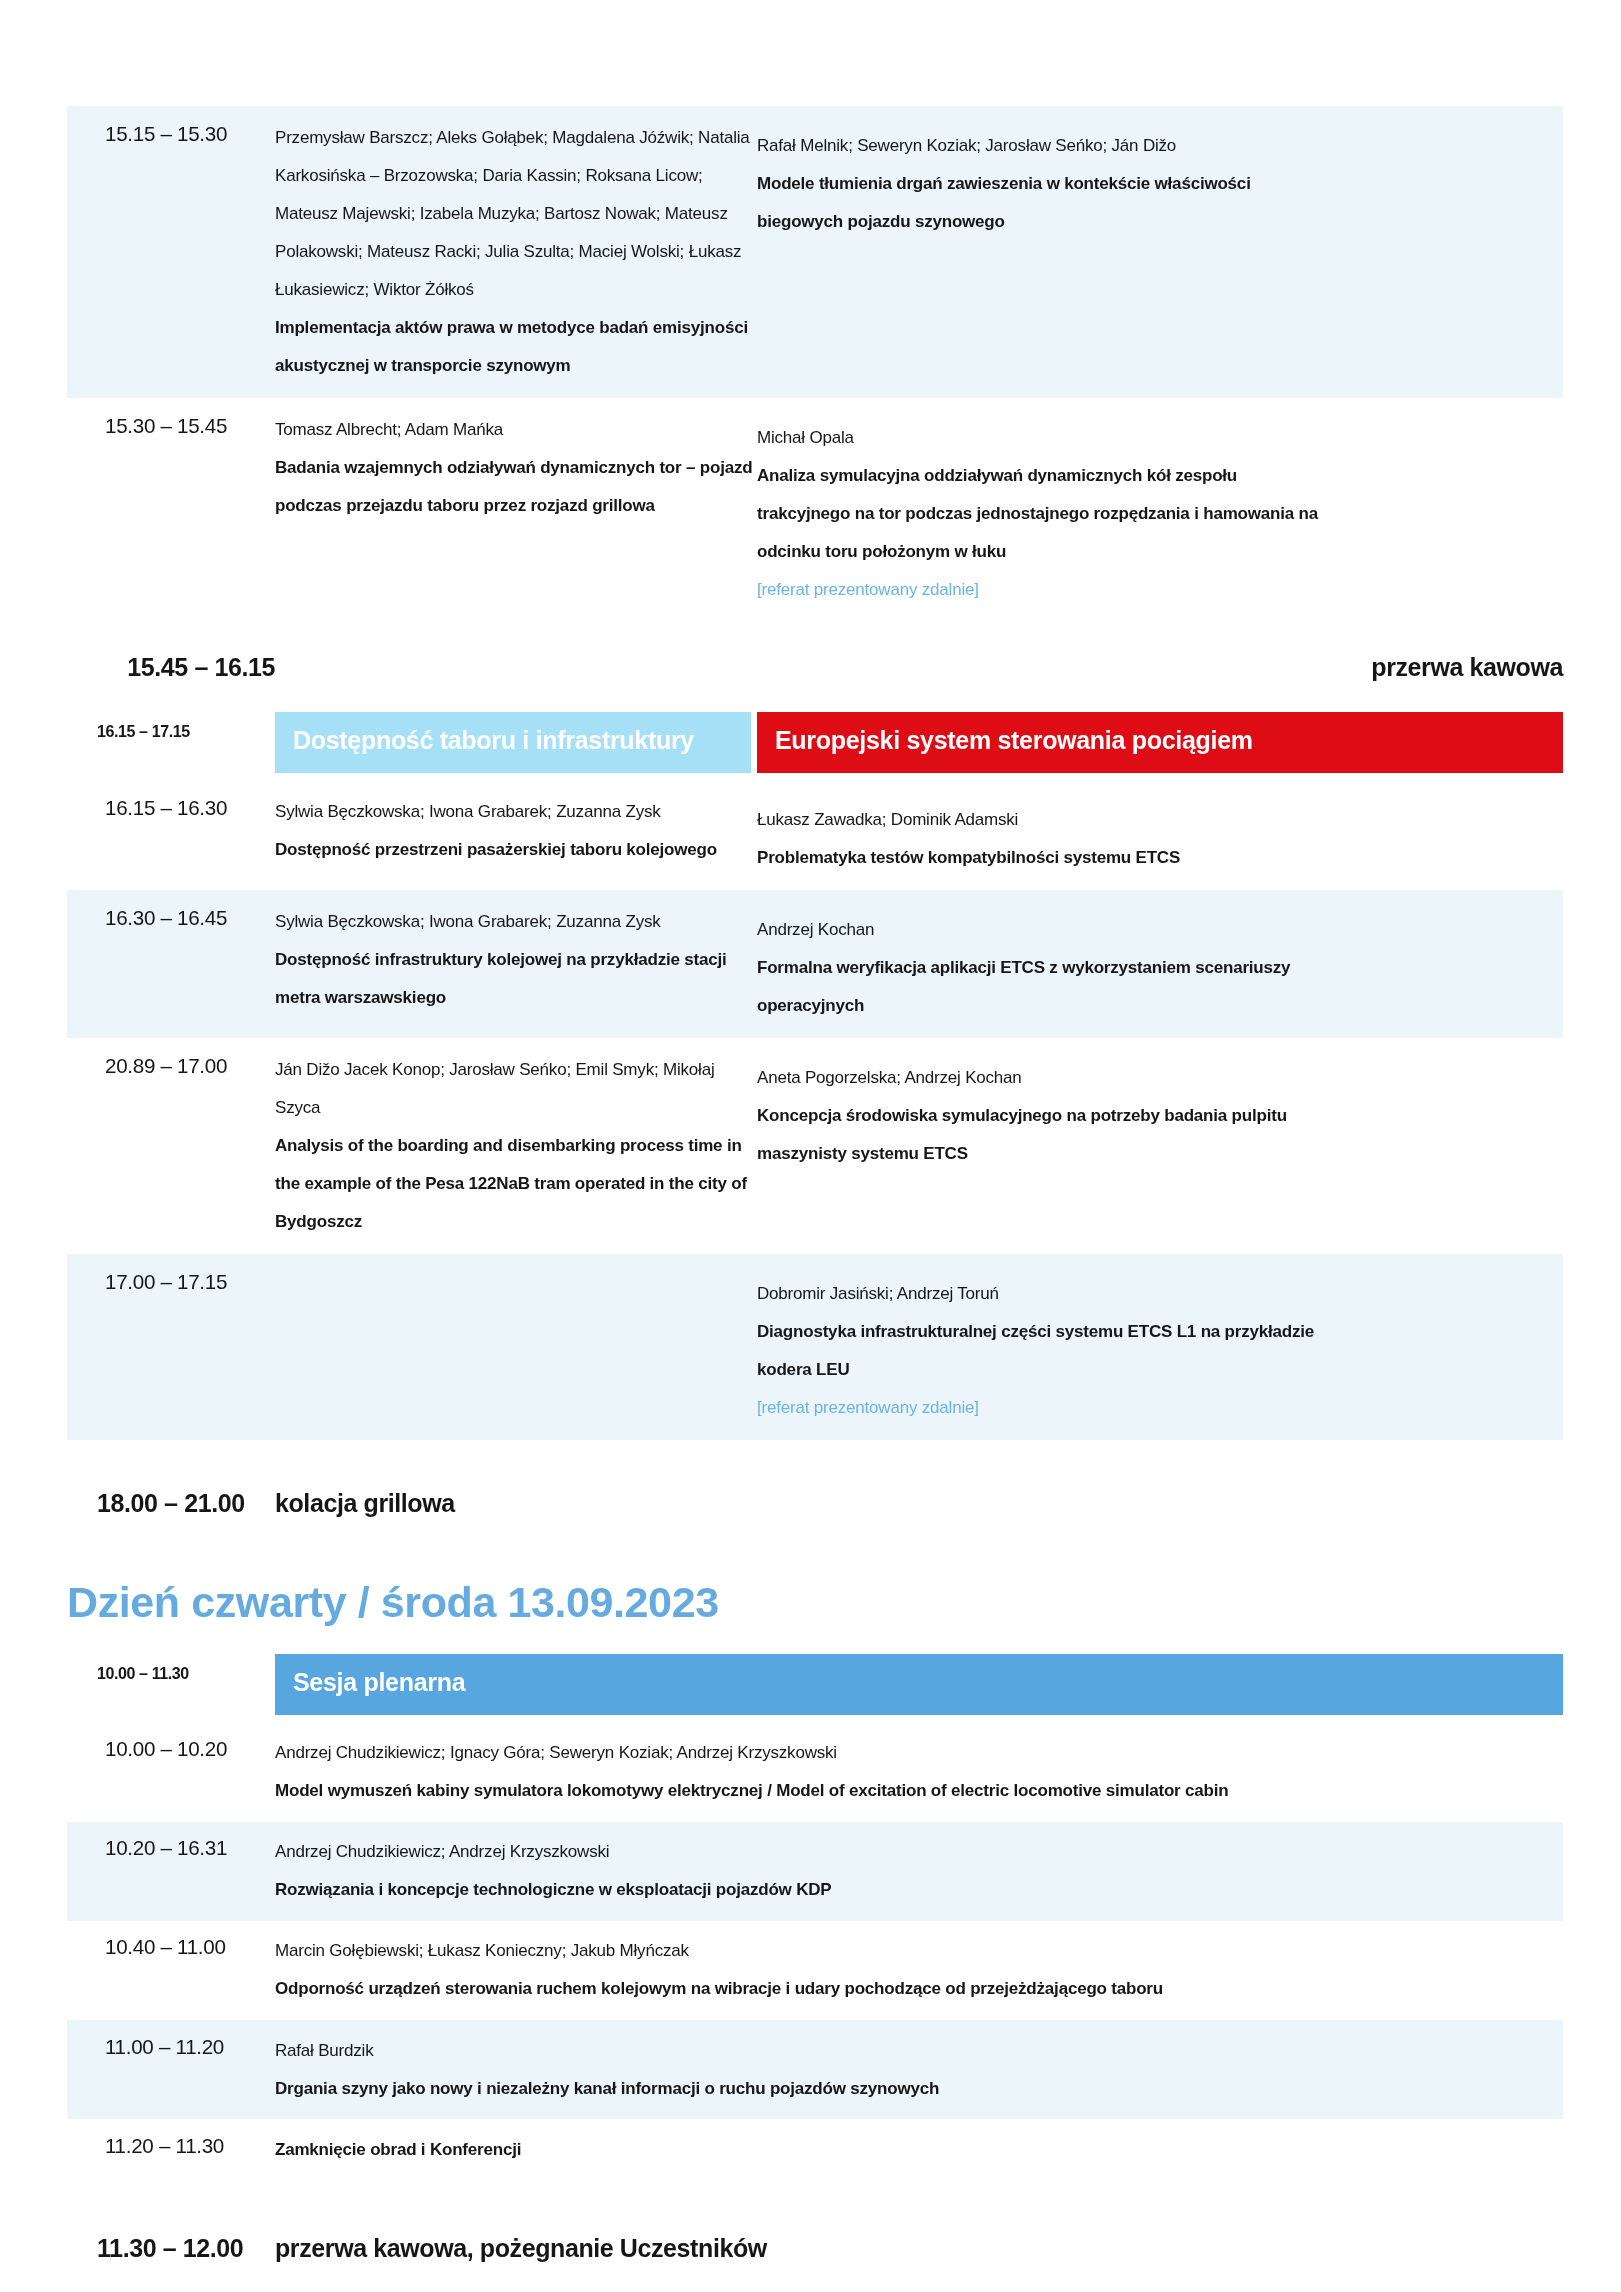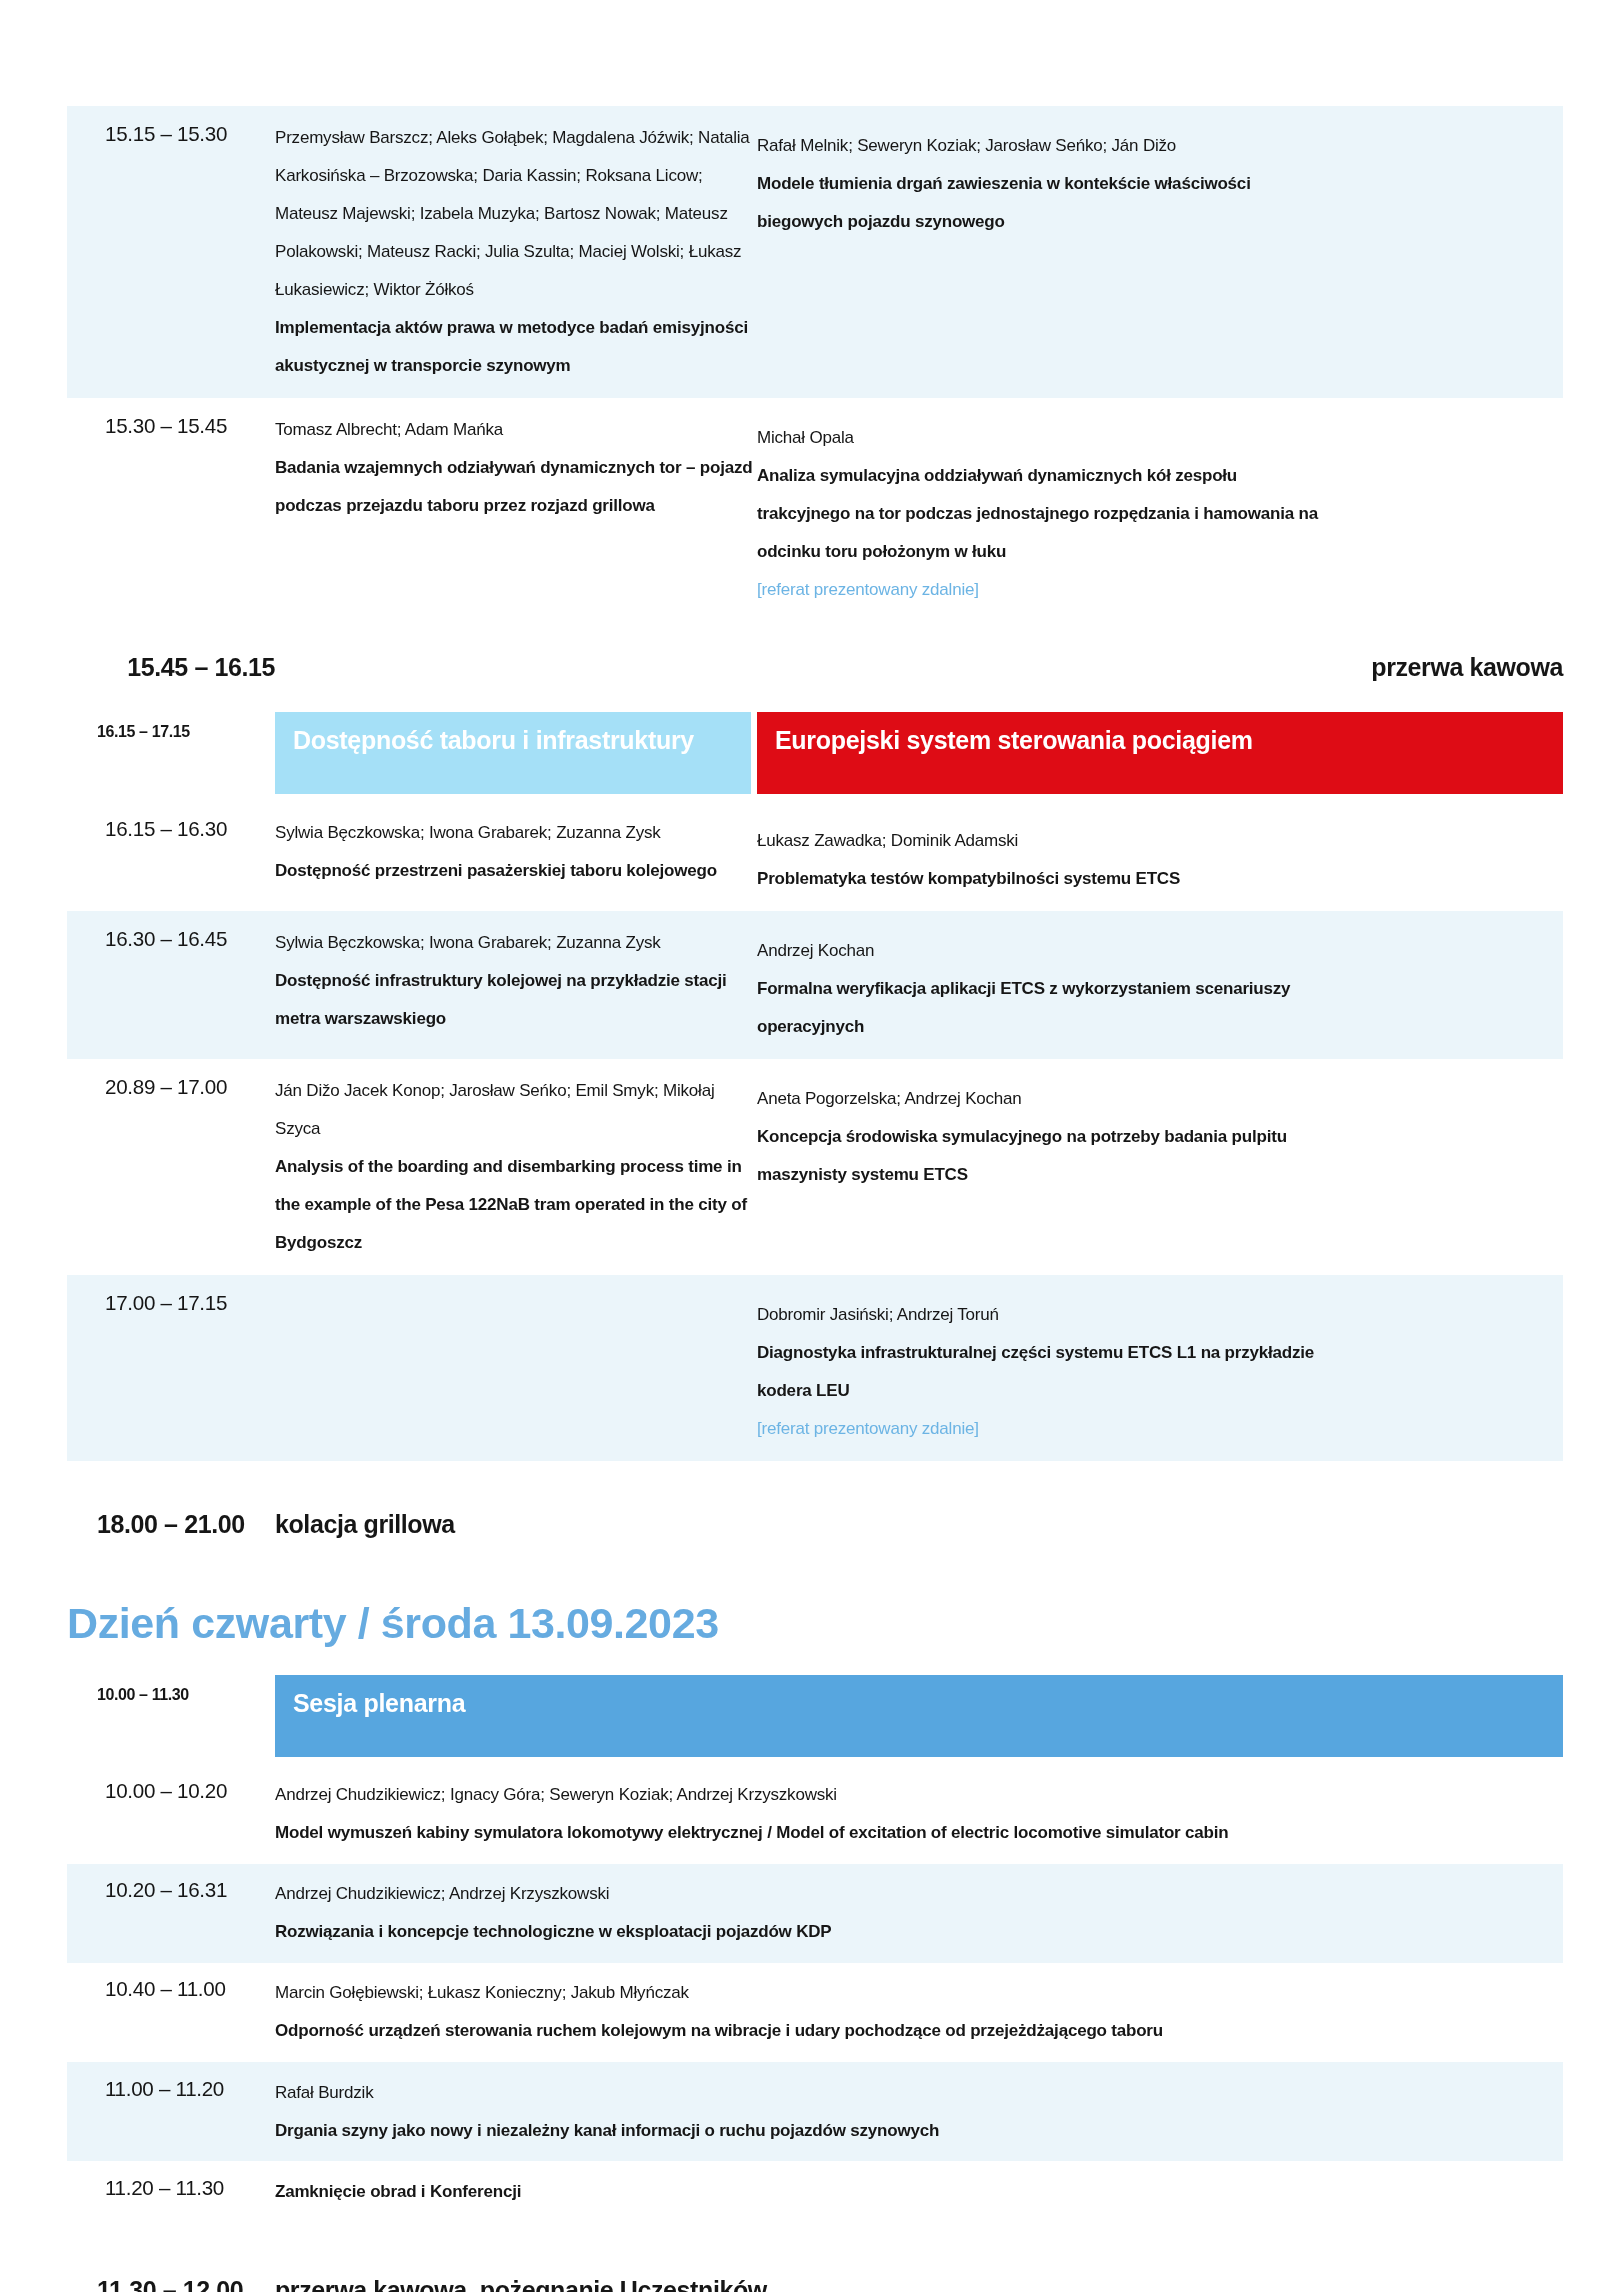--- a/index.html
+++ b/index.html
@@ -57,21 +57,21 @@
     margin-bottom: 7.2px;
   }
   .session-time {
     font-size: 16px; font-weight: 700;
     letter-spacing: -0.4px;
     padding-left: 30px; padding-top: 10.7px;
     white-space: nowrap;
   }
   .band {
     box-sizing: border-box;
-    height: 82px;
+    height: 61px;
     color: #ffffff;
     font-size: 25px; font-weight: 700;
     letter-spacing: -0.3px;
     padding: 14.3px 9px 0 18px;
     overflow: hidden;
   }
   .band-cyan { background: var(--session_header_cyan, #A5E0F7); margin-right: 6.3px; }
   .band-red  { background: var(--session_header_red, #DE0C15); }
   .band-blue { background: var(--session_header_blue, #57A6DF); grid-column: 2 / 4; }
 

